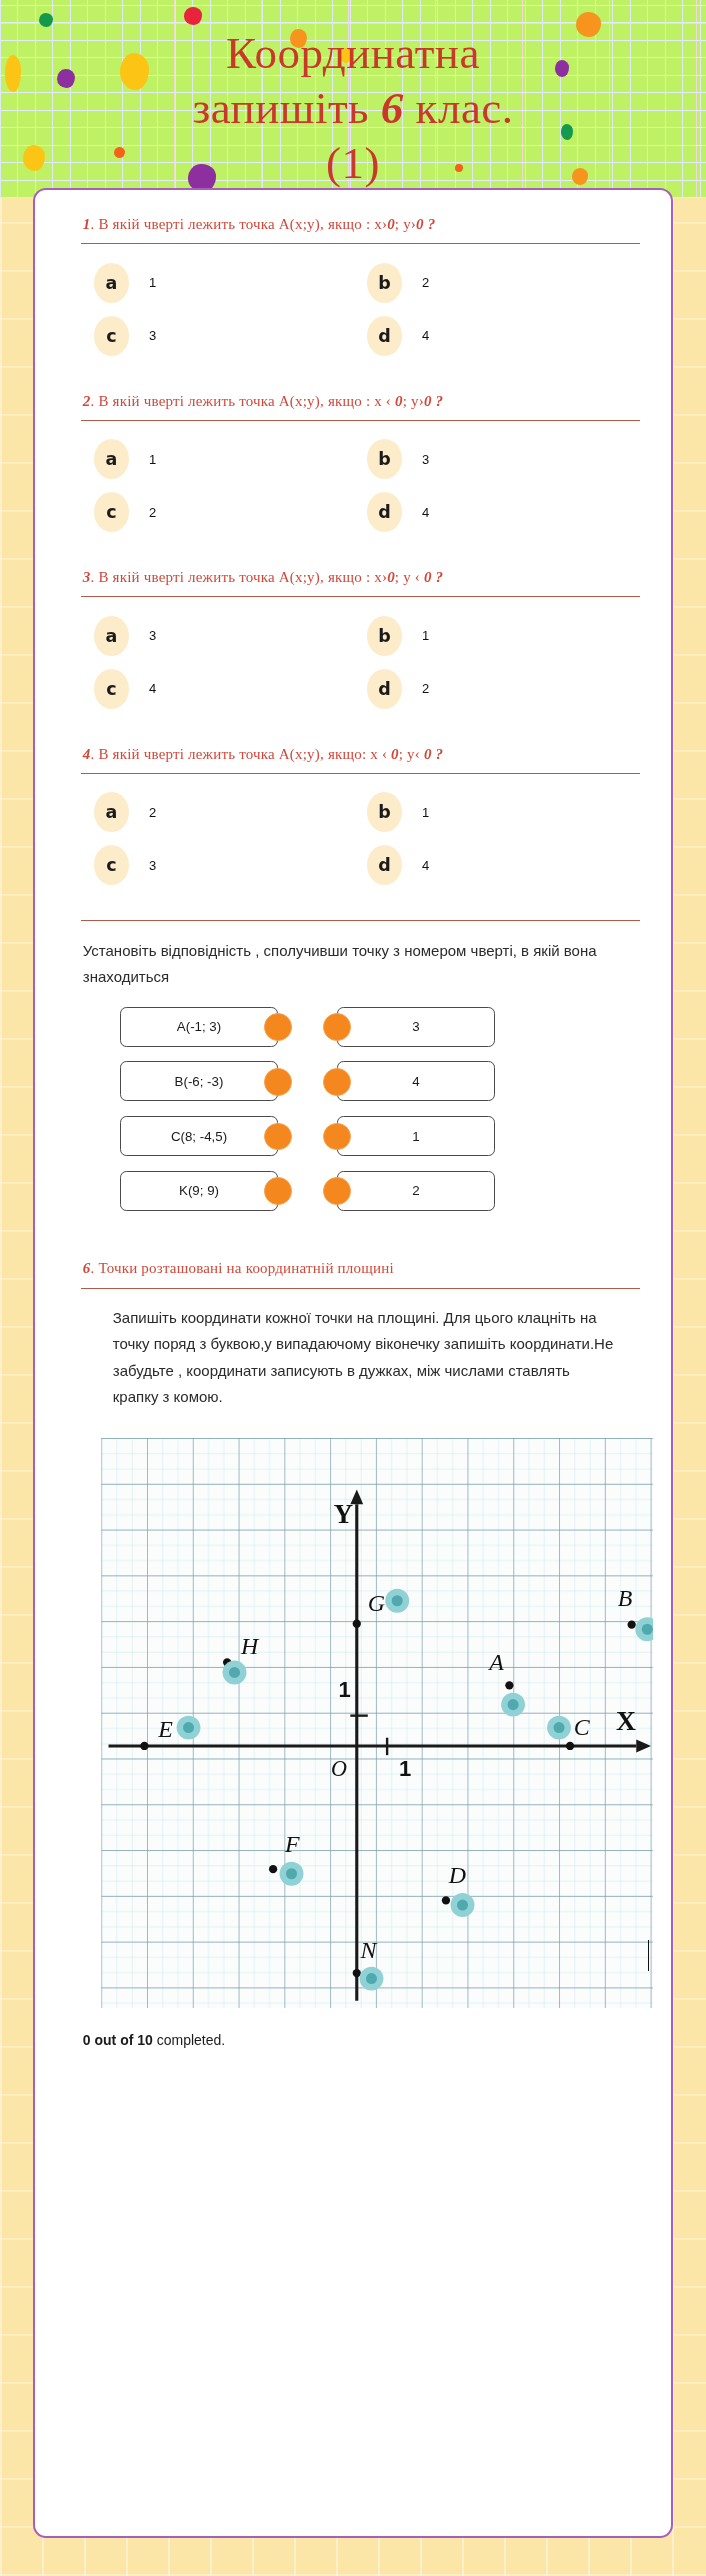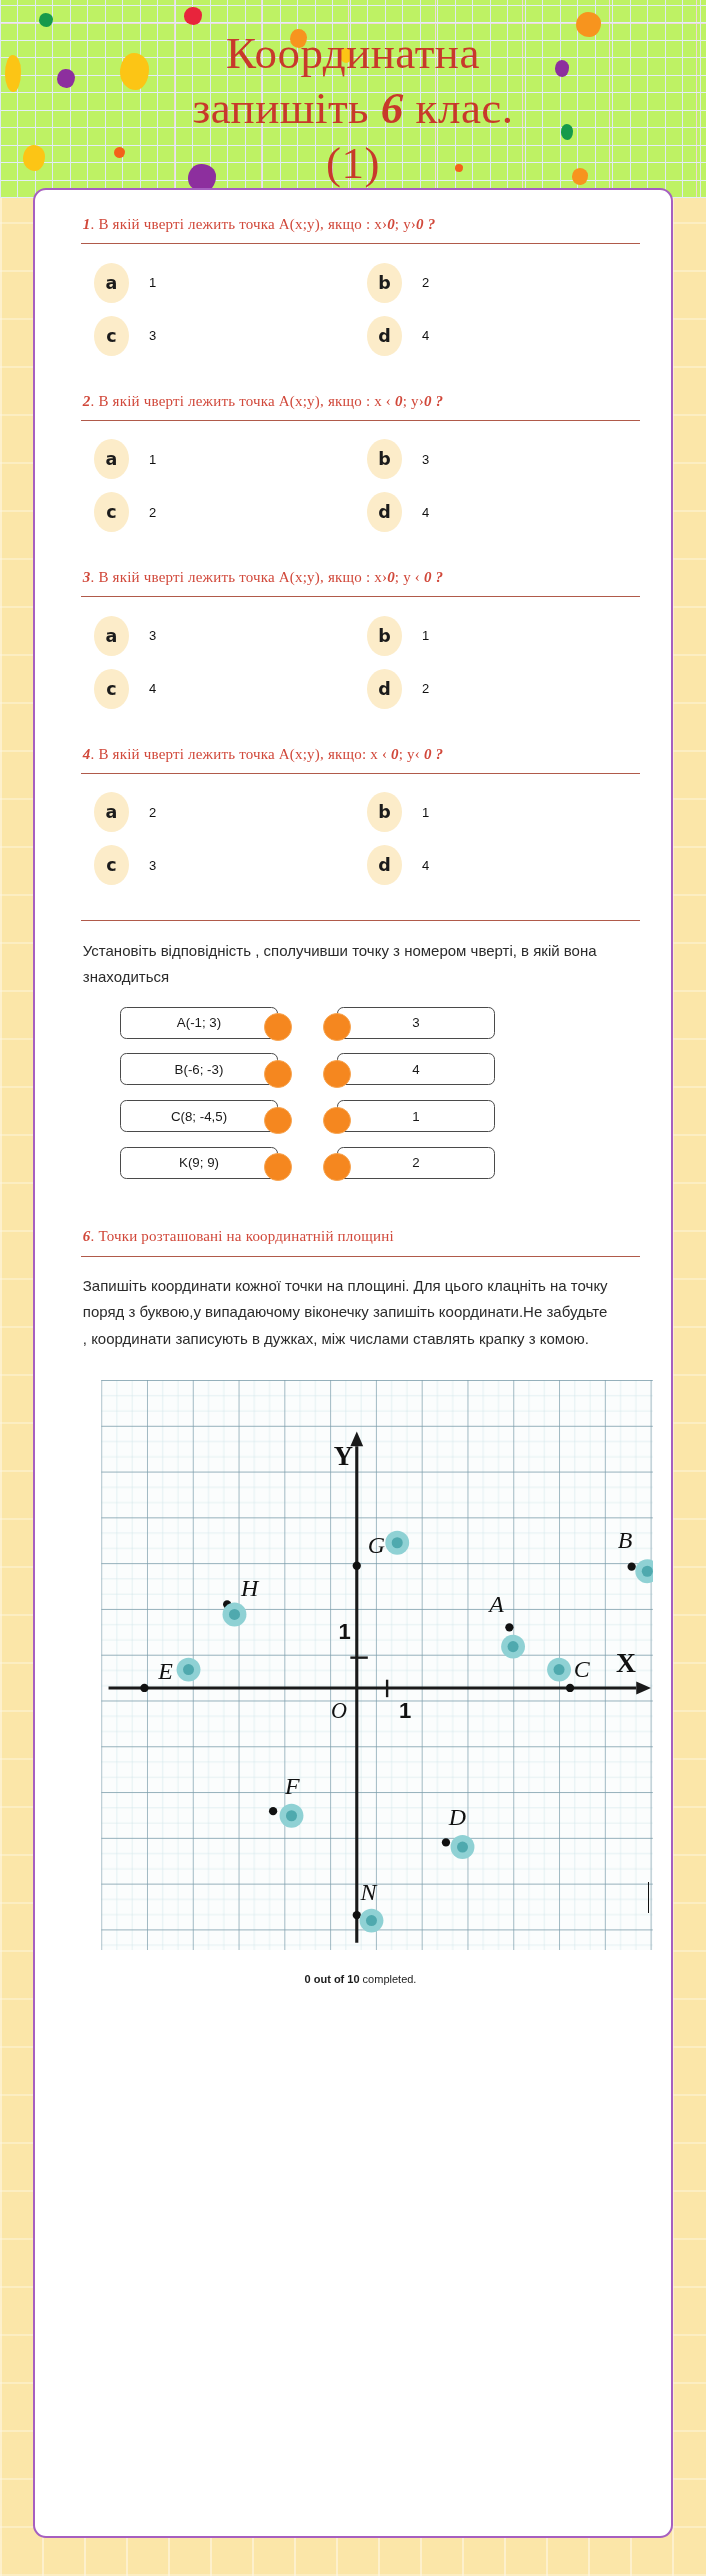--- a/index.html
+++ b/index.html
@@ -103,21 +103,21 @@
     line-height:1.75;
     padding:1.8px 1.8px 13px 1.8px;
   }
   .match-wrap{ padding:3.7px 0 11px 0; }
   .match-row{
     display:flex; align-items:center;
     margin-bottom:14.7px;
   }
   .m-left, .m-right{
     position:relative;
-    height:32px;
+    height:40px;
     border:0.9px solid #4a4a4a;
     border-radius:6.4px;
     display:flex; align-items:center; justify-content:center;
     font-size:13.3px;
     color:#1a1a1a;
     background:#fff;
   }
   .m-left{ width:158px; margin-left:39px; }
   .m-right{ width:158px; margin-left:59px; }
   .dot{
@@ -138,23 +138,22 @@
     position:relative;
     background:#fbfdfd;
   }
   .plane-svg{ display:block; }
   .caret{
     position:absolute; right:3.7px; bottom:37px;
     width:1.8px; height:31px; background:#111;
   }
 
   .footer-status{
-    font-size:11px; color:#1c1c1c;
+    font-size:14px; color:#1c1c1c;
     padding:14.7px 1.8px 9.2px 1.8px;
-    text-align:center;
   }
   .footer-status b{ font-weight:bold; }
 </style>
 </head>
 <body>
 
 <div class="bg-doodle"></div>
 
 <div class="hero">
   <div class="gridpaper"></div>
@@ -330,21 +329,21 @@
         </div>
       </div>
     </div>
   </div>
 
   <div class="q-block" style="margin-top:22px;">
     <div class="q-title">
       <span class="q-num">6</span><span>. Точки розташовані на координатній    площині</span>
     </div>
     <hr class="q-rule">
-    <div class="instr" style="padding-right:26px;">Запишіть координати кожної точки на площині. Для цього клацніть на точку поряд з буквою,у випадаючому віконечку запишіть координати.Не забудьте , координати записують в дужках, між числами ставлять крапку з комою.</div>
+    <div class="instr" style="padding-right:26px;margin-left:30px;">Запишіть координати кожної точки на площині. Для цього клацніть на точку поряд з буквою,у випадаючому віконечку запишіть координати.Не забудьте , координати записують в дужках, між числами ставлять крапку з комою.</div>
 
     <div class="plane-wrap">
       <svg class="plane-svg" width="552" height="570" viewBox="0 0 600 620">
         <defs>
           <pattern id="smallgrid" width="16.6" height="16.6" patternUnits="userSpaceOnUse">
             <path d="M 16.6 0 L 0 0 0 16.6" fill="none" stroke="#c9e3e6" stroke-width="1"></path>
           </pattern>
           <pattern id="biggrid" width="49.8" height="49.8" patternUnits="userSpaceOnUse">
             <rect width="49.8" height="49.8" fill="url(#smallgrid)"></rect>
             <path d="M 49.8 0 L 0 0 0 49.8" fill="none" stroke="#7a9aa8" stroke-width="1.4"></path>

